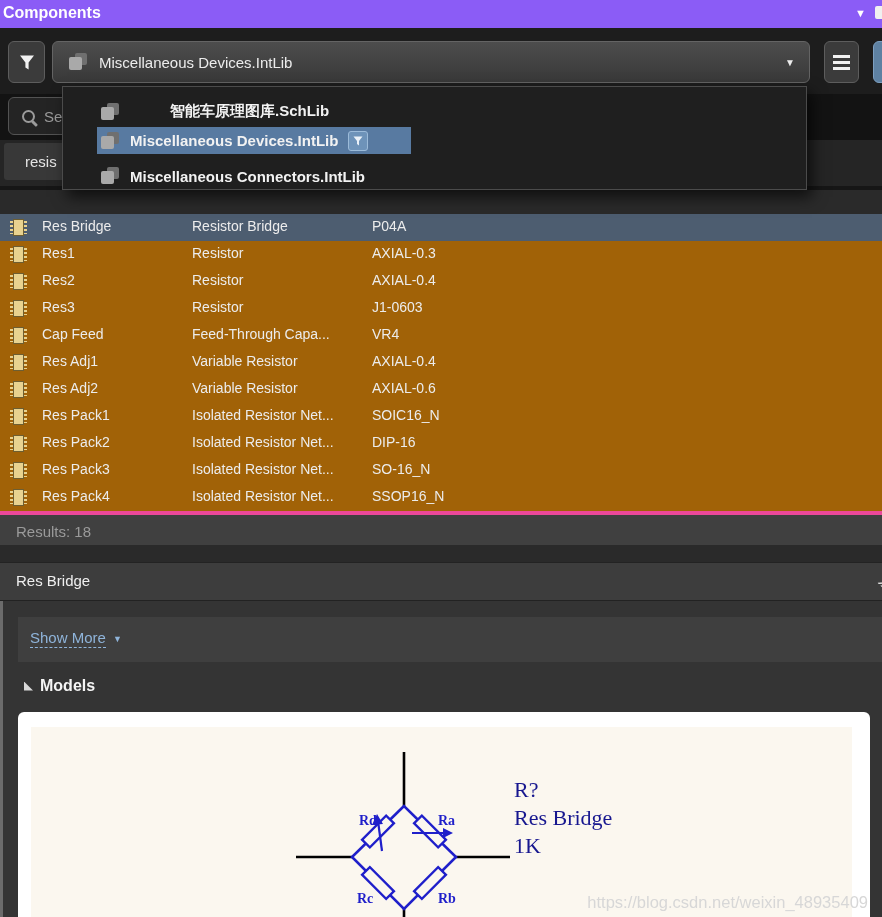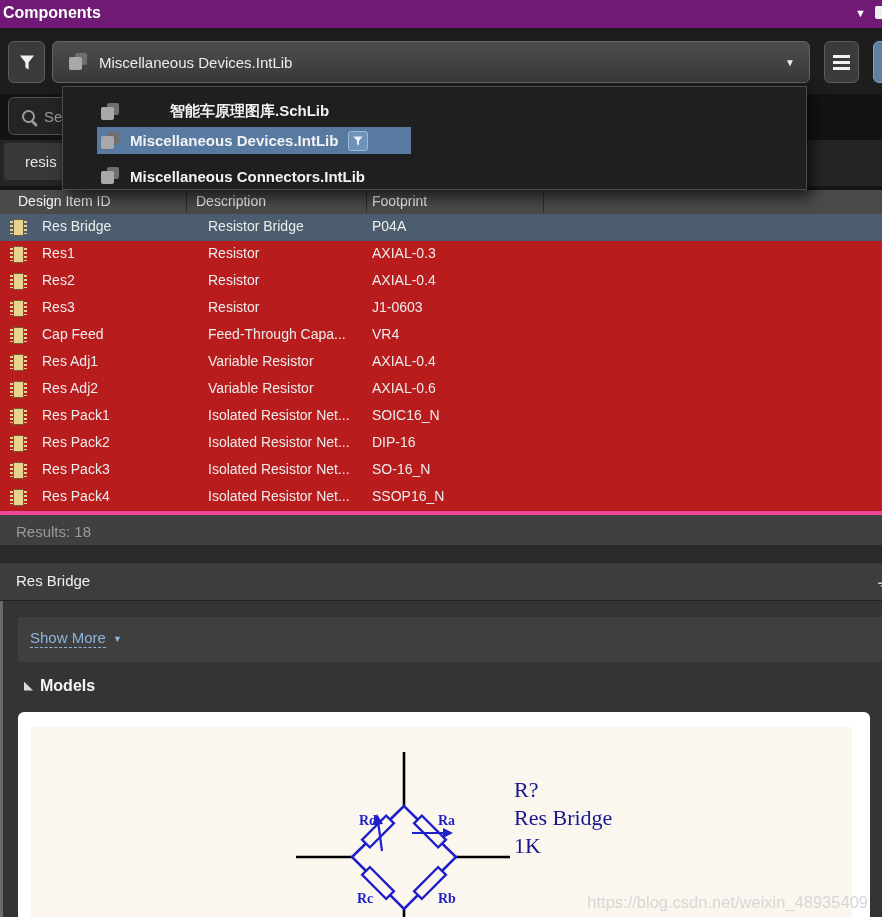--- a/index.html
+++ b/index.html
@@ -3,21 +3,21 @@
 <meta charset="utf-8">
 <style>
   * { margin:0; padding:0; box-sizing:border-box; }
   html,body { background:#111; }
   #app {
     position:relative; width:882px; height:917px; overflow:hidden;
     background:#2a2a2a; font-family:"Liberation Sans", sans-serif;
     -webkit-font-smoothing:antialiased;
   }
   
-  .titlebar { position:absolute; left:0; top:0; width:882px; height:28px; background:#701a75; }
+  .titlebar { position:absolute; left:0; top:0; width:882px; height:28px; background:#8b5cf6; }
   .titlebar-label { position:absolute; left:3px; top:4px; font-size:16px; font-weight:bold; color:#fff; }
   .titlebar-caret { position:absolute; right:16px; top:7px; font-size:11px; color:#fff; }
   .titlebar-pin { position:absolute; right:-3px; top:6px; width:10px; height:13px; background:#f0f0f0; border-radius:2px; }
 
   
   .toolbar { position:absolute; left:0; top:28px; width:882px; height:66px; background:#1d1d1d; }
   .tool-btn { position:absolute; top:13px; height:42px; background:#3b3b3b; border:1px solid #5d5d5d; border-radius:6px; display:flex; align-items:center; justify-content:center; }
   .btn-filter { left:8px; width:37px; }
   .btn-menu { left:824px; width:35px; }
   .btn-partial { left:873px; width:12px; background:#5e81a2; border-color:#7d9fc0; border-radius:6px 0 0 6px; }
@@ -55,24 +55,24 @@
   .funnel-badge { width:20px; height:20px; margin-left:10px; background:#6e93b9; border:1px solid #9cbbd9; border-radius:3px; display:flex; align-items:center; justify-content:center; }
 
   
   .head-strip { position:absolute; left:0; top:186px; width:882px; height:4px; background:#161616; }
   .table-head { position:absolute; left:0; top:190px; width:882px; height:24px; background:#4a4a4a; }
   .table-head .col { position:absolute; top:3px; font-size:14px; color:#f0f0f0; }
   .col-1 { left:18px; } .col-2 { left:196px; } .col-3 { left:372px; }
   .head-sep { position:absolute; top:2px; width:1px; height:20px; background:#2b2b2b; }
   .sep-1 { left:186px; } .sep-2 { left:366px; } .sep-3 { left:543px; }
   .table-body { position:absolute; left:0; top:214px; width:882px; }
-  .t-row { position:relative; width:882px; height:27px; background:#b91c1c; }
+  .t-row { position:relative; width:882px; height:27px; background:#a16207; }
   .t-row.selected { background:#4d5d70; }
   .t-row .cell { position:absolute; top:4px; font-size:14px; color:#ececec; white-space:nowrap; }
-  .cell-id { left:42px; } .cell-desc { left:208px; } .cell-fp { left:372px; }
+  .cell-id { left:42px; } .cell-desc { left:192px; } .cell-fp { left:372px; }
   .chip-icon { position:absolute; left:13px; top:5px; width:11px; height:17px; background:#e8d28f; border:1px solid #6d5e32; }
   .chip-icon::before, .chip-icon::after { content:""; position:absolute; top:1px; width:3px; height:13px;
     background:repeating-linear-gradient(#e8d28f 0 2px, transparent 2px 4px); }
   .chip-icon::before { left:-4px; } .chip-icon::after { right:-4px; }
 
   .results-bar { position:absolute; left:0; top:511px; width:882px; height:34px; background:#404040; border-top:4px solid #ec4899;padding-left:32px; }
   .results-label { position:absolute; left:16px; top:8px; font-size:15px; color:#9a9a9a; }
 
   
   .detail-header { position:absolute; left:0; top:562px; width:882px; height:39px; background:#3d3d3d; border-top:1px solid #232323; border-bottom:1px solid #222; }
@@ -129,28 +129,20 @@
   </div>
 
   <div class="chip-row">
     <div class="filter-chip">
       <span class="chip-label">resis</span>
       <span class="chip-close">✕</span>
     </div>
   </div>
 
   <div class="head-strip"></div>
-  <div class="table-head">
-    <span class="col col-1">Design Item ID</span>
-    <span class="col col-2">Description</span>
-    <span class="col col-3">Footprint</span>
-    <span class="head-sep sep-1"></span>
-    <span class="head-sep sep-2"></span>
-    <span class="head-sep sep-3"></span>
-  </div>
 
   <div class="table-body">
     <div class="t-row selected">
       <span class="chip-icon"></span>
       <span class="cell cell-id">Res Bridge</span>
       <span class="cell cell-desc">Resistor Bridge</span>
       <span class="cell cell-fp">P04A</span>
     </div>
     <div class="t-row">
       <span class="chip-icon"></span>

